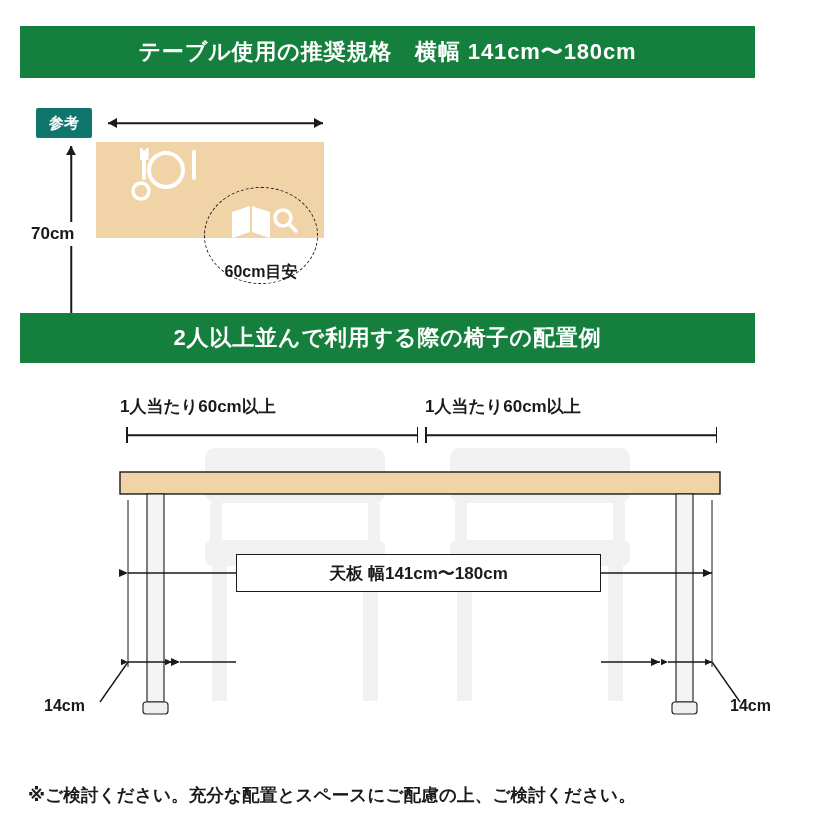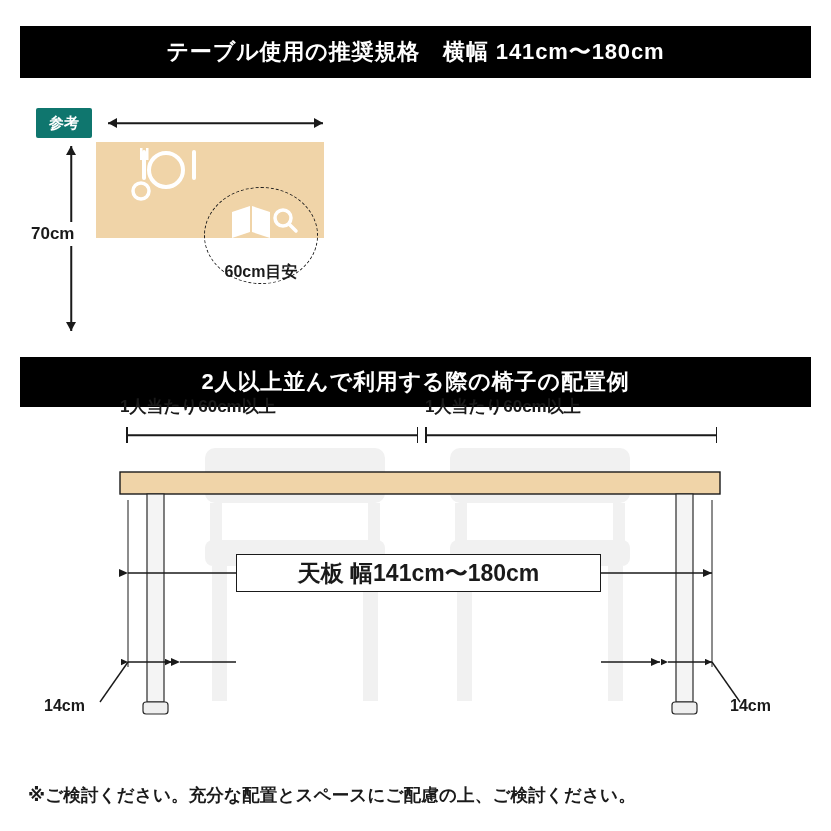--- a/index.html
+++ b/index.html
@@ -18,40 +18,39 @@
   .page {
     position: relative;
     width: 831px;
     height: 831px;
   }
 
   
   .banner {
     position: absolute;
     left: 20px;
-    width: 791px;
-    background: #000000;
+    width: 735px;
+    background: #15803d;
     color: #ffffff;
     display: flex;
     align-items: center;
     justify-content: center;
     letter-spacing: 0.04em;
   }
   #banner-top {
     top: 26px;
     height: 52px;
     font-size: 22px;
     font-weight: 700;
   }
   #banner-mid {
     top: 313px;
     height: 50px;
     font-size: 22px;
     font-weight: 700;
-    margin-top: 44px;
   }
 
   
   .sec1 {
     position: absolute;
     top: 90px;
     left: 0;
     width: 831px;
     height: 210px;
   }
@@ -216,21 +215,21 @@
     height: 380px;
   }
 
   .dim-box {
     position: absolute;
     border: 1.5px solid #1a1a1a;
     background: #ffffff;
     display: flex;
     align-items: center;
     justify-content: center;
-    font-size: 23px;
+    font-size: 17px;
     font-weight: 700;
     box-sizing: border-box;
   }
   #dim-box-top   { left: 236px; top: 179px; width: 365px; height: 38px; }
   #dim-box-inner { left: 236px; top: 268px; width: 365px; height: 38px; }
 
   .small-dim {
     position: absolute;
     font-size: 16px;
     font-weight: 700;

